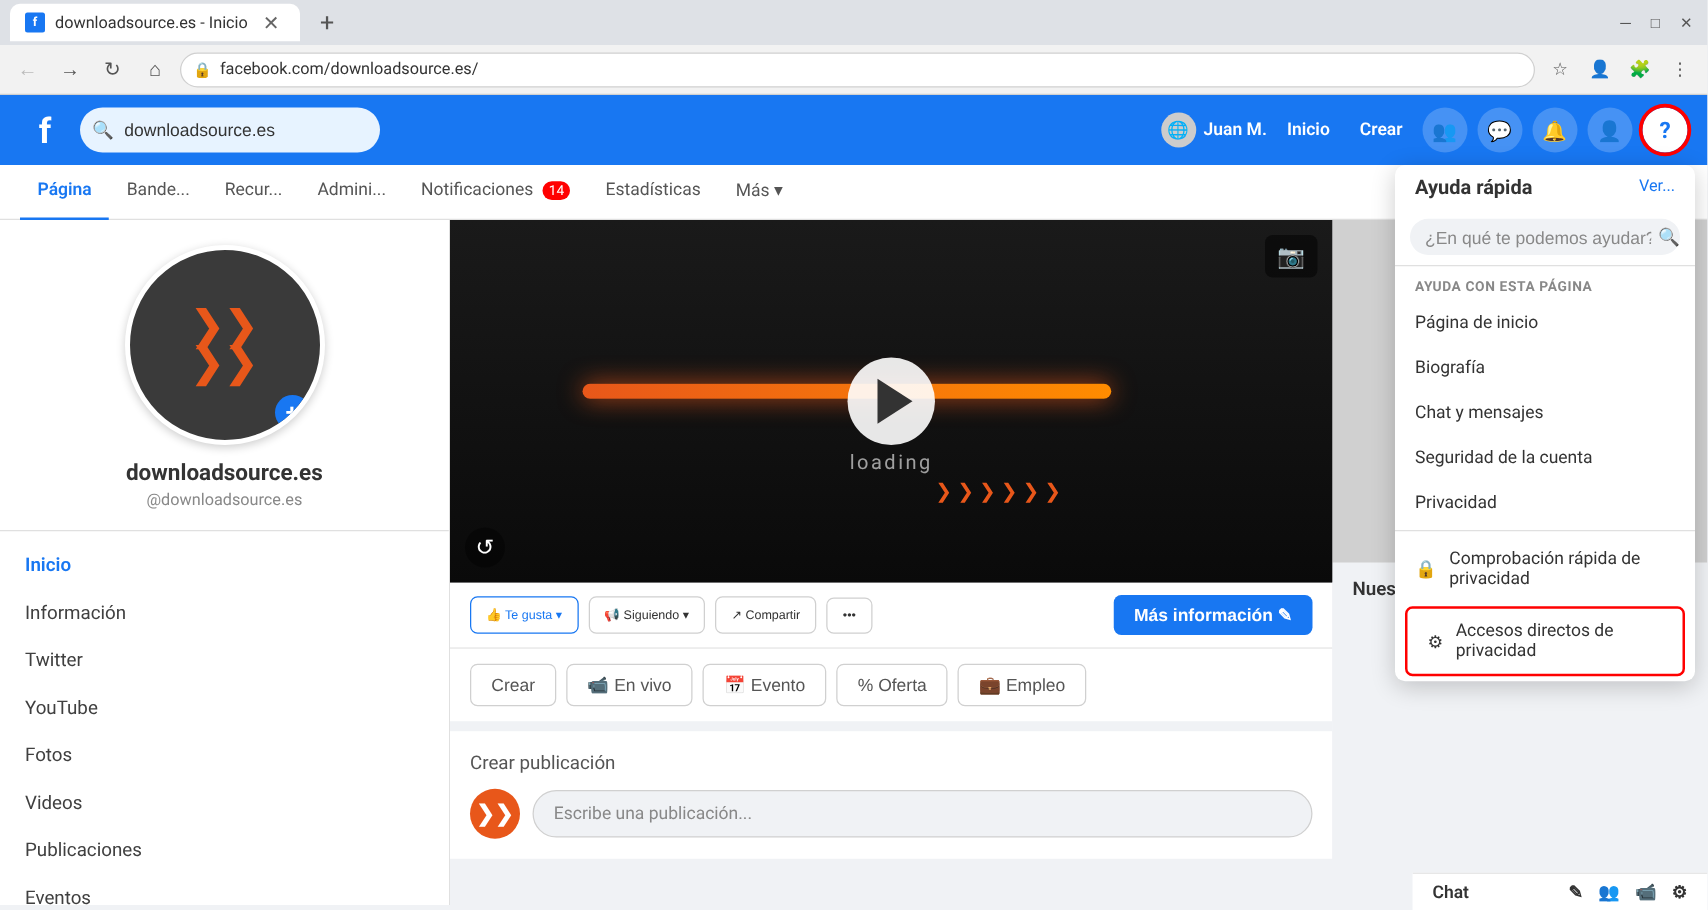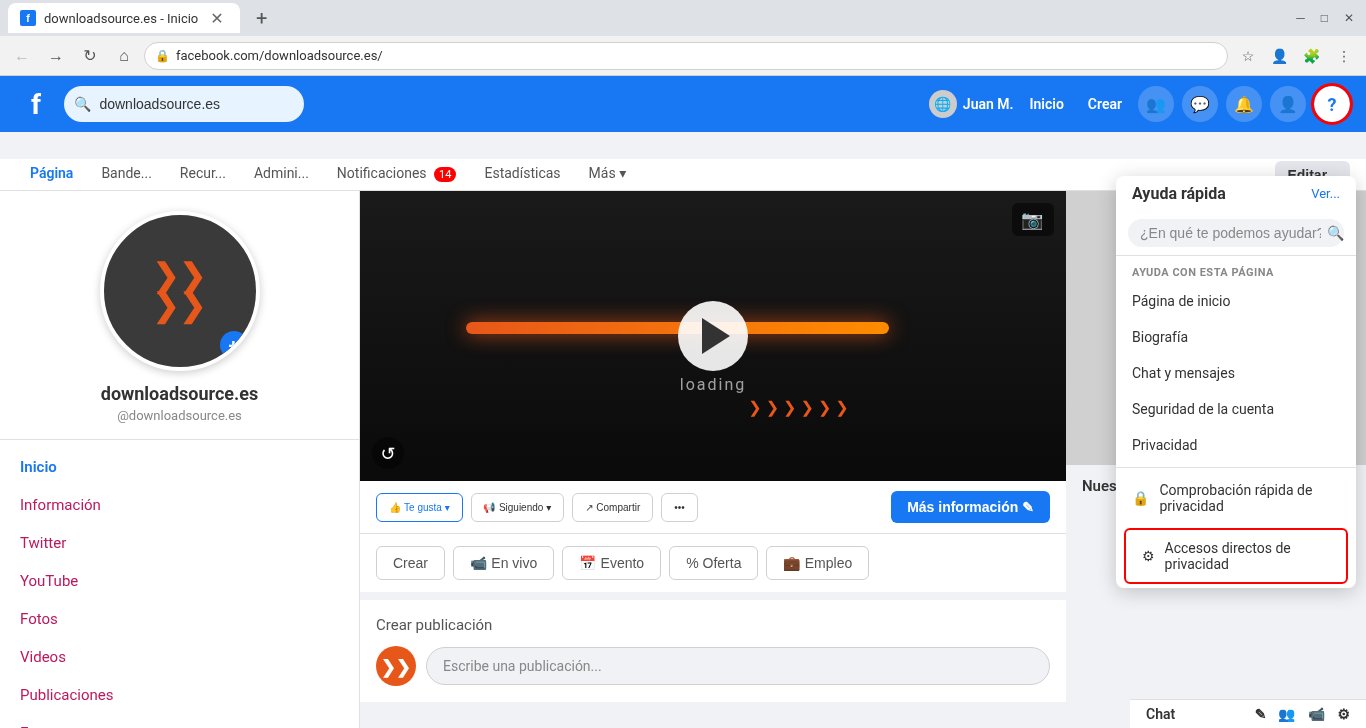--- a/index.html
+++ b/index.html
@@ -33,40 +33,40 @@
     .fb-search-icon { color: #1877f2; font-size: 14px; }
     .fb-header-right { margin-left: auto; display: flex; align-items: center; gap: 8px; }
     .fb-user { display: flex; align-items: center; gap: 6px; color: white; font-size: 14px; font-weight: 600; cursor: pointer; }
     .fb-user-avatar { width: 28px; height: 28px; border-radius: 50%; background: #ccc; display: flex; align-items: center; justify-content: center; font-size: 14px; }
     .fb-nav-link { color: white; font-size: 14px; font-weight: 600; cursor: pointer; padding: 0 8px; }
     .fb-icon-btn { width: 36px; height: 36px; border-radius: 50%; background: rgba(255,255,255,0.2); display: flex; align-items: center; justify-content: center; color: white; font-size: 16px; cursor: pointer; position: relative; }
     .fb-icon-btn.highlighted { background: white; outline: 3px solid red; }
     .fb-icon-btn.highlighted span { color: #1877f2; }
 
     
-    .page-nav { background: white; border-bottom: 1px solid #e0e0e0; display: flex; align-items: center; padding: 0 16px; height: 32px; gap: 0; margin-top: 27px; }
+    .page-nav { background: white; border-bottom: 1px solid #e0e0e0; display: flex; align-items: center; padding: 0 16px; height: 44px; gap: 0; }
     .page-nav-item { padding: 14px 14px; font-size: 14px; color: #555; cursor: pointer; border-bottom: 3px solid transparent; white-space: nowrap; }
     .page-nav-item.active { color: #1877f2; border-bottom: 3px solid #1877f2; font-weight: 600; }
     .notif-badge { background: red; color: white; border-radius: 10px; font-size: 11px; padding: 1px 5px; margin-left: 4px; }
     .page-nav-edit { margin-left: auto; background: #e4e6eb; border: none; border-radius: 6px; padding: 6px 12px; font-size: 14px; cursor: pointer; color: #333; font-weight: 600; }
 
     
     .fb-main { display: flex; height: calc(728px - 36px - 40px - 56px - 48px); overflow: hidden; }
 
     
     .fb-sidebar { width: 360px; background: white; border-right: 1px solid #e0e0e0; overflow-y: auto; flex-shrink: 0; }
     .profile-section { padding: 20px 16px 16px; text-align: center; border-bottom: 1px solid #e0e0e0; }
     .profile-avatar { width: 160px; height: 160px; border-radius: 50%; background: #3a3a3a; margin: 0 auto 12px; display: flex; align-items: center; justify-content: center; position: relative; overflow: hidden; border: 4px solid white; box-shadow: 0 2px 8px rgba(0,0,0,0.2); }
     .profile-avatar-chevrons { display: flex; flex-direction: column; gap: 4px; }
     .chevron { color: #e8571a; font-size: 32px; font-weight: bold; line-height: 0.8; }
     .profile-add-btn { position: absolute; bottom: 8px; right: 8px; width: 28px; height: 28px; background: #1877f2; border-radius: 50%; display: flex; align-items: center; justify-content: center; color: white; font-size: 18px; font-weight: bold; cursor: pointer; }
     .profile-name { font-size: 18px; font-weight: 700; color: #333; margin-bottom: 4px; }
     .profile-username { font-size: 13px; color: #888; }
     .sidebar-nav { padding: 8px 0; }
-    .sidebar-nav-item { padding: 10px 20px; font-size: 15px; color: #be185d; cursor: pointer; }
+    .sidebar-nav-item { padding: 10px 20px; font-size: 15px; color: #404040; cursor: pointer; }
     .sidebar-nav-item.active { color: #1877f2; font-weight: 600; }
 
     
     .fb-content { flex: 1; overflow-y: auto; background: #f0f2f5; }
     .cover-photo { width: 100%; height: 290px; background: #2a2a2a; position: relative; display: flex; align-items: center; justify-content: center; overflow: hidden; }
     .cover-camera { position: absolute; top: 12px; right: 12px; background: rgba(0,0,0,0.5); border-radius: 6px; padding: 6px 10px; color: white; font-size: 18px; cursor: pointer; }
     .video-bg { position: absolute; width: 100%; height: 100%; background: linear-gradient(to bottom, #1a1a1a, #0a0a0a); }
     .orange-bar { position: absolute; width: 60%; height: 12px; background: linear-gradient(to right, #e8571a, #ff8c00); border-radius: 6px; top: 45%; left: 15%; box-shadow: 0 0 20px rgba(232, 87, 26, 0.8); }
     .loading-text { position: absolute; bottom: 30%; left: 50%; transform: translateX(-50%); color: rgba(255,255,255,0.6); font-size: 16px; letter-spacing: 2px; }
     .loading-arrows { position: absolute; bottom: 22%; left: 55%; display: flex; gap: 4px; }
@@ -88,21 +88,21 @@
     .post-avatar { width: 40px; height: 40px; border-radius: 50%; background: #e8571a; display: flex; align-items: center; justify-content: center; flex-shrink: 0; overflow: hidden; }
     .post-avatar-img { width: 100%; height: 100%; display: flex; align-items: center; justify-content: center; }
     .post-input { flex: 1; height: 38px; border: 1px solid #d0d0d0; border-radius: 20px; padding: 0 16px; font-size: 14px; color: #888; background: #f0f2f5; display: flex; align-items: center; cursor: pointer; }
 
     
     .fb-right { width: 300px; background: #f0f2f5; flex-shrink: 0; }
     .right-image-placeholder { width: 100%; height: 50%; background: #d0d0d0; display: flex; align-items: center; justify-content: center; }
     .image-icon { font-size: 40px; color: #aaa; }
 
     
-    .help-dropdown { position: absolute; top: 56px; right: 16px; width: 240px; background: white; border-radius: 8px; box-shadow: 0 4px 20px rgba(0,0,0,0.2); z-index: 1000; overflow: hidden; margin-top: 44px; }
+    .help-dropdown { position: absolute; top: 56px; right: 16px; width: 240px; background: white; border-radius: 8px; box-shadow: 0 4px 20px rgba(0,0,0,0.2); z-index: 1000; overflow: hidden; }
     .dropdown-header { padding: 8px 16px; display: flex; justify-content: space-between; align-items: center; }
     .dropdown-header-title { font-size: 16px; font-weight: 700; color: #333; }
     .dropdown-header-link { font-size: 13px; color: #1877f2; cursor: pointer; }
     .dropdown-search { padding: 8px 12px; border-bottom: 1px solid #e0e0e0; }
     .dropdown-search-box { display: flex; align-items: center; background: #f0f2f5; border-radius: 20px; padding: 6px 12px; gap: 6px; }
     .dropdown-search-input { background: transparent; border: none; outline: none; font-size: 14px; color: #333; flex: 1; }
     .dropdown-search-input::placeholder { color: #888; }
     .dropdown-section-title { padding: 10px 16px 4px; font-size: 11px; font-weight: 700; color: #888; text-transform: uppercase; letter-spacing: 0.5px; }
     .dropdown-item { padding: 10px 16px; font-size: 14px; color: #333; cursor: pointer; display: flex; align-items: flex-start; gap: 10px; }
     .dropdown-divider { height: 1px; background: #e0e0e0; margin: 4px 0; }

